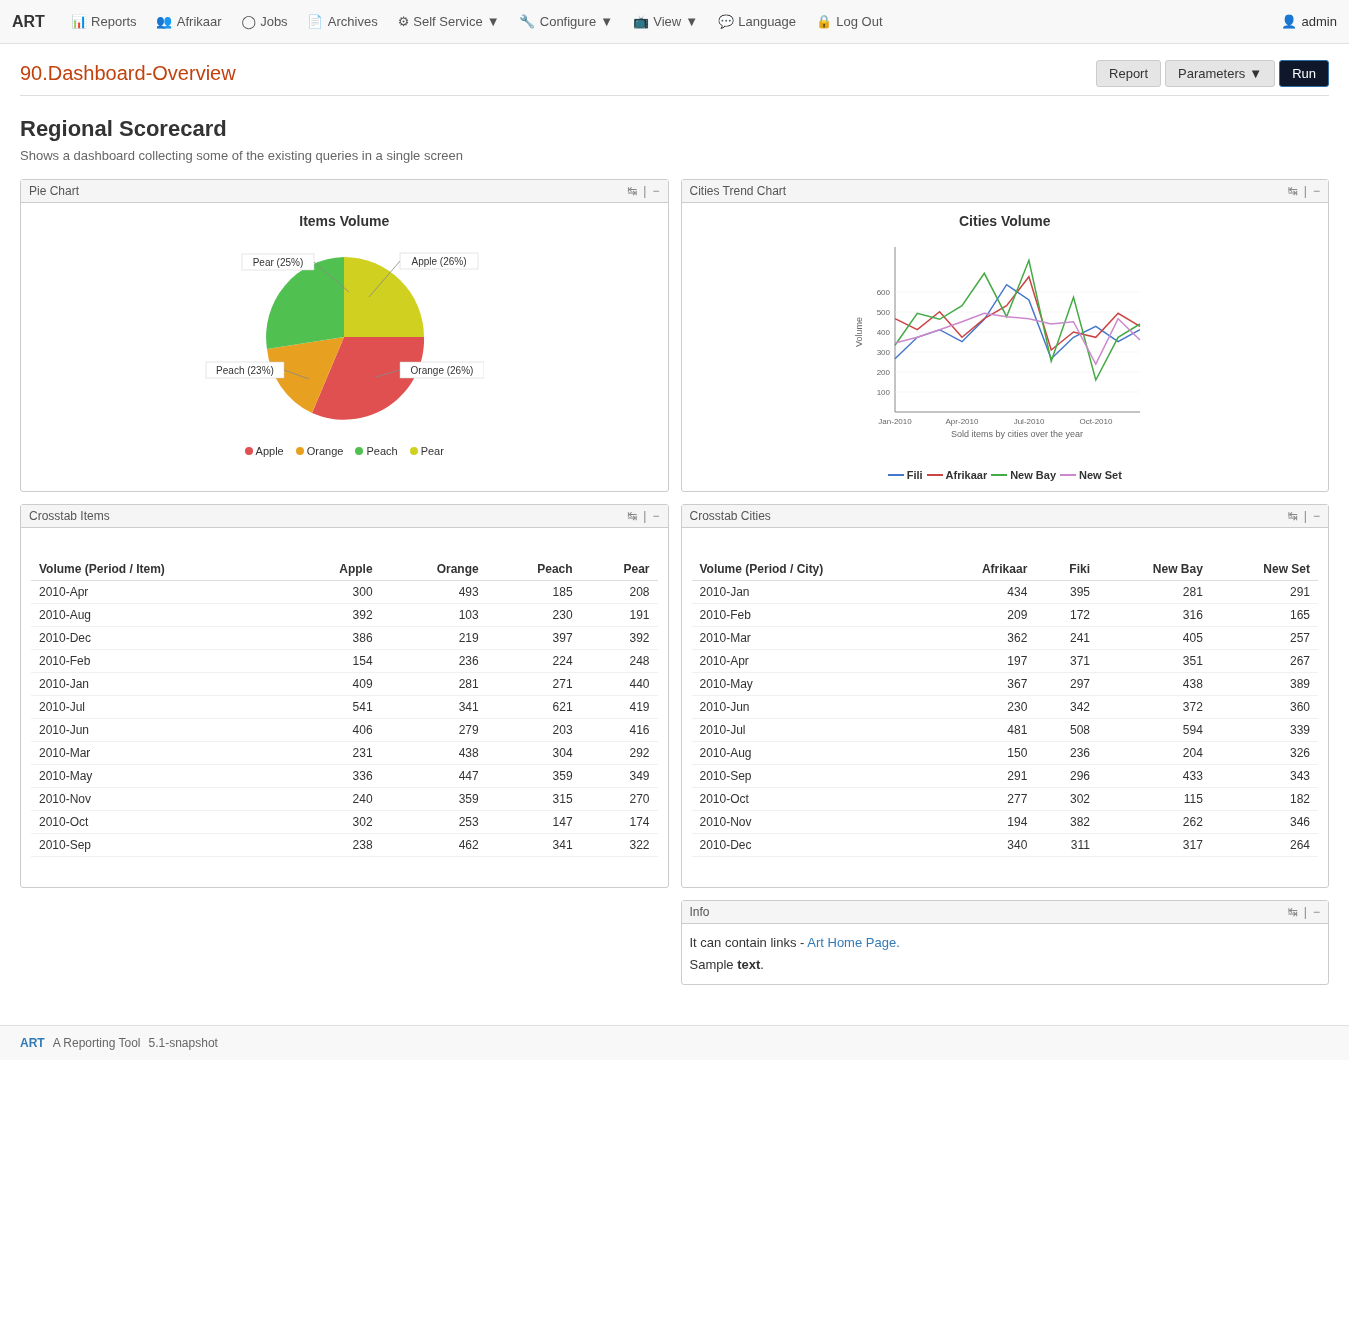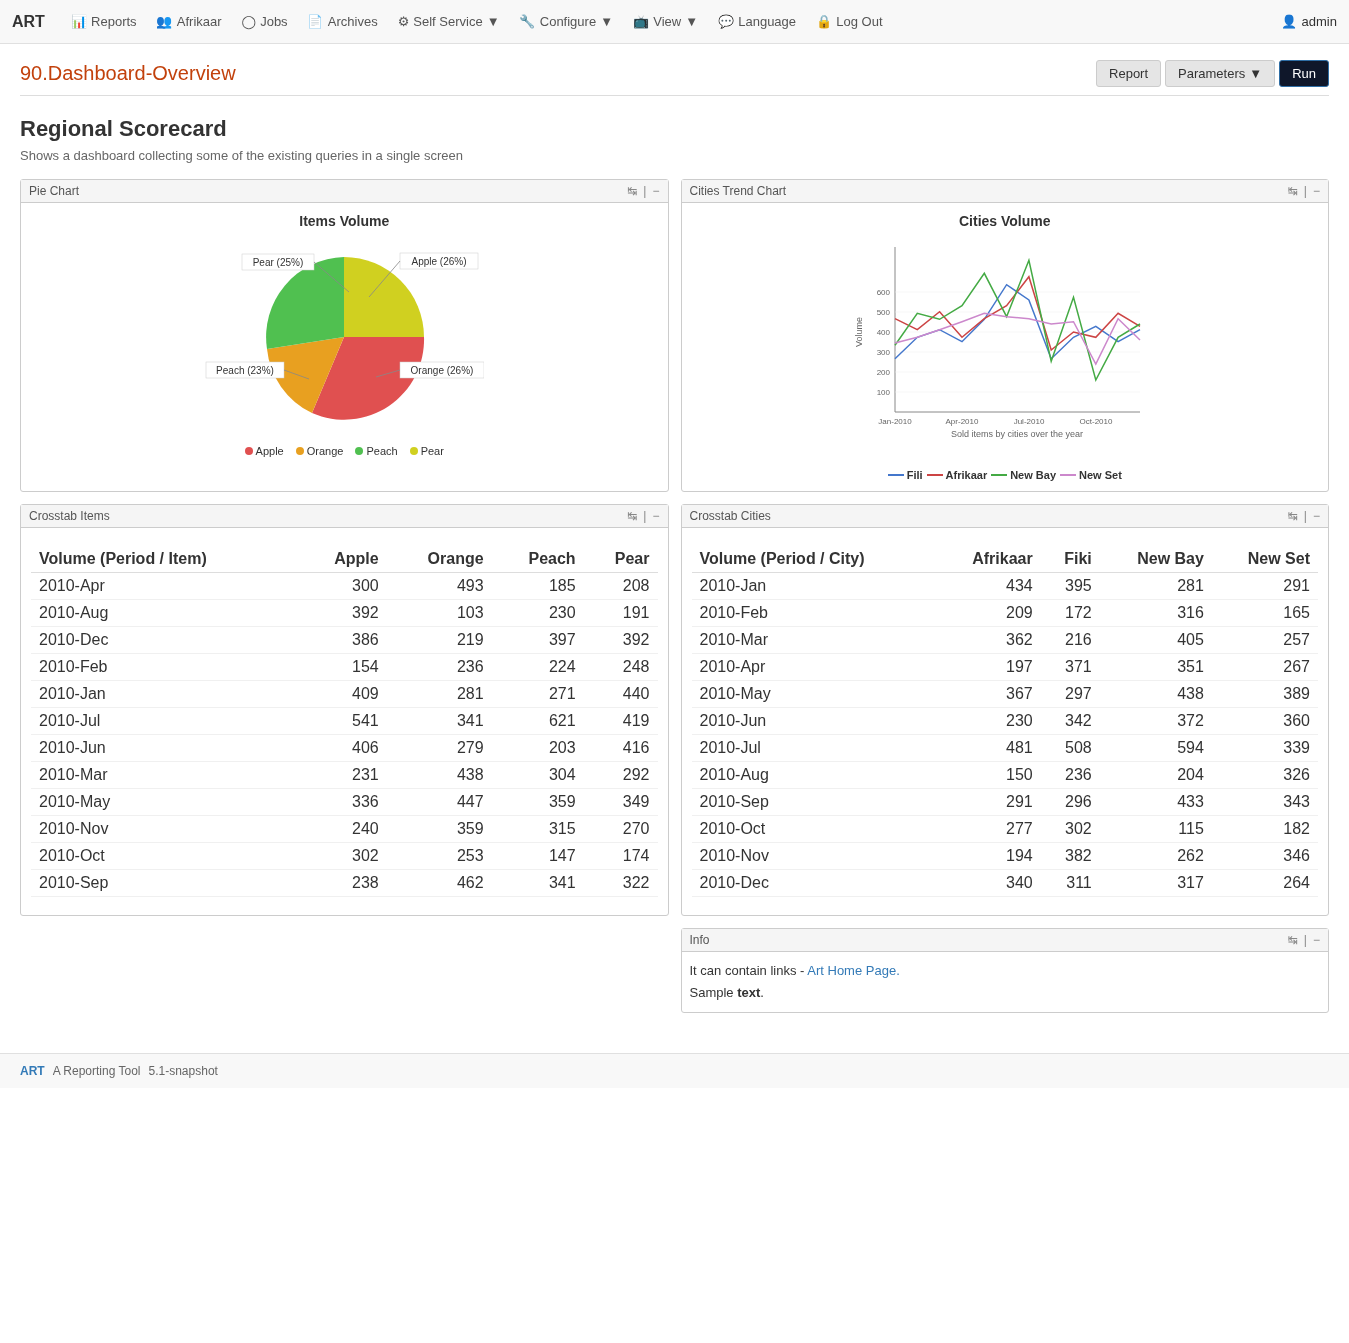--- a/index.html
+++ b/index.html
@@ -112,21 +112,21 @@
       font-size: 11px;
       margin-top: 4px;
     }
     .legend-item { display: flex; align-items: center; gap: 3px; }
     .legend-dot { width: 8px; height: 8px; border-radius: 50%; display: inline-block; }
 
     
     .line-chart-container { display: flex; flex-direction: column; align-items: center; }
 
     
-    .crosstab-table { width: 100%; border-collapse: collapse; font-size: 16px; margin: 8px 0; }
+    .crosstab-table { width: 100%; border-collapse: collapse; font-size: 12px; margin: 20px 0; }
     .crosstab-table th {
       text-align: left;
       padding: 4px 8px;
       font-weight: bold;
       color: #333;
       border-bottom: 1px solid #ddd;
     }
     .crosstab-table th:not(:first-child) { text-align: right; }
     .crosstab-table td { padding: 4px 8px; border-bottom: 1px solid #f0f0f0; }
     .crosstab-table td:not(:first-child) { text-align: right; }
@@ -508,21 +508,21 @@
               <tr>
                 <td>2010-Feb</td>
                 <td>209</td>
                 <td>172</td>
                 <td>316</td>
                 <td>165</td>
               </tr>
               <tr>
                 <td>2010-Mar</td>
                 <td>362</td>
-                <td>216</td>
+                <td>241</td>
                 <td>405</td>
                 <td>257</td>
               </tr>
               <tr>
                 <td>2010-Apr</td>
                 <td>197</td>
                 <td>371</td>
                 <td>351</td>
                 <td>267</td>
               </tr>

